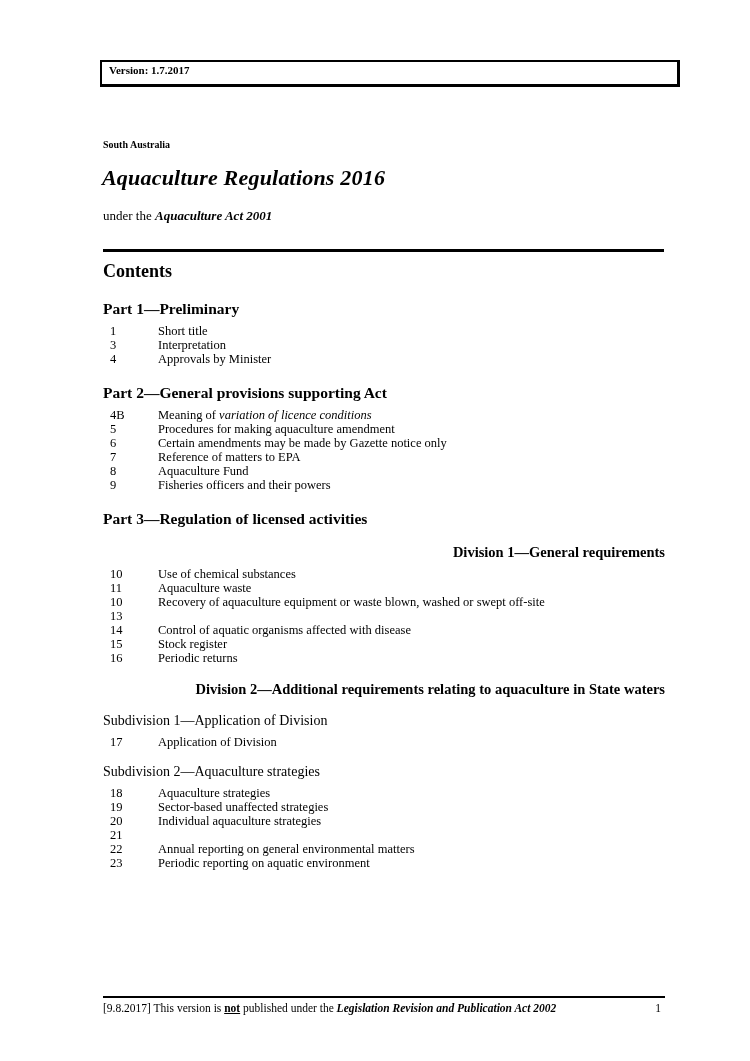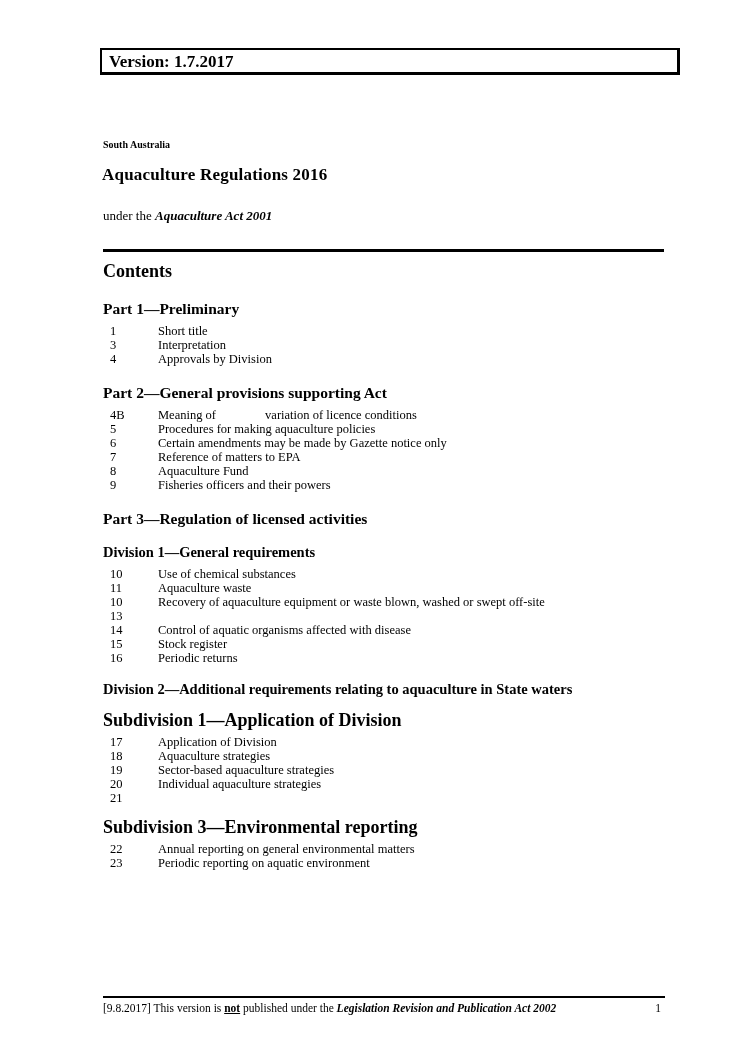--- a/index.html
+++ b/index.html
@@ -17,46 +17,47 @@
   }
   .page {
     position: absolute;
     inset: 0;
     background: #fff;
   }
   
   .version-box {
     position: absolute;
     left: 100px;
-    top: 48px;
+    top: 60px;
     width: 568px;
     height: 20px;
     border: 2px solid #000;
     border-right-width: 3px;
     border-bottom-width: 3px;
     padding: 2px 0 0 7px;
-    font-size: 17px;
+    font-size: 11px;
     font-weight: bold;
     box-sizing: content-box;
   }
   
   .jurisdiction {
     position: absolute;
     left: 103px;
     top: 139px;
     font-size: 10px;
     font-weight: bold;
   }
   .doc-title {
     position: absolute;
     left: 102px;
     top: 165px;
-    font-size: 17px;
+    font-size: 22px;
     font-weight: bold;
     letter-spacing: 0.2px;
+    font-style: italic;
   }
   .under-act {
     position: absolute;
     left: 103px;
     top: 208px;
     font-size: 13px;
     text-align: center;
   }
   .under-act .act-name {
     font-style: italic;
@@ -88,24 +89,25 @@
     line-height: 19px;
     margin-top: 17px;
     margin-bottom: 6px;
   }
   .toc-division {
     font-size: 14.5px;
     font-weight: bold;
     line-height: 18px;
     margin-top: 15px;
     margin-bottom: 6px;
+    text-align: right;
   }
   .toc-subdivision {
-    font-size: 18px;
-    font-weight: bold;
+    font-size: 14px;
+    font-weight: normal;
     line-height: 17px;
     margin-top: 14px;
     margin-bottom: 6px;
   }
   .toc-items {
     margin: 0;
   }
   .toc-row {
     display: flex;
     align-items: flex-start;
@@ -116,21 +118,21 @@
     width: 55px;
     padding-left: 7px;
     box-sizing: border-box;
     flex: 0 0 auto;
   }
   .toc-label {
     flex: 1 1 auto;
     max-width: 505px;
   }
   .toc-label .italic-part {
-    margin-left: 46px;
+    font-style: italic;
   }
   
   .footer-rule {
     position: absolute;
     left: 103px;
     top: 996px;
     width: 562px;
     height: 2px;
     background: #000;
   }
@@ -182,32 +184,32 @@
           <div class="toc-row">
             <span class="toc-num">1</span>
             <span class="toc-label">Short title</span>
           </div>
           <div class="toc-row">
             <span class="toc-num">3</span>
             <span class="toc-label">Interpretation</span>
           </div>
           <div class="toc-row">
             <span class="toc-num">4</span>
-            <span class="toc-label">Approvals by Division</span>
+            <span class="toc-label">Approvals by Minister</span>
           </div>
         </div>
         <div class="toc-part">Part 2—General provisions supporting Act</div>
         <div class="toc-items">
           <div class="toc-row">
             <span class="toc-num">4B</span>
             <span class="toc-label">Meaning of <span class="italic-part">variation of licence conditions</span></span>
           </div>
           <div class="toc-row">
             <span class="toc-num">5</span>
-            <span class="toc-label">Procedures for making aquaculture policies</span>
+            <span class="toc-label">Procedures for making aquaculture amendment</span>
           </div>
           <div class="toc-row">
             <span class="toc-num">6</span>
             <span class="toc-label">Certain amendments may be made by Gazette notice only</span>
           </div>
           <div class="toc-row">
             <span class="toc-num">7</span>
             <span class="toc-label">Reference of matters to EPA</span>
           </div>
           <div class="toc-row">
@@ -251,38 +253,38 @@
           </div>
         </div>
         <div class="toc-division">Division 2—Additional requirements relating to aquaculture in State waters</div>
         <div class="toc-subdivision">Subdivision 1—Application of Division</div>
         <div class="toc-items">
           <div class="toc-row">
             <span class="toc-num">17</span>
             <span class="toc-label">Application of Division</span>
           </div>
         </div>
+        <div class="toc-subdivision">Subdivision 2—Aquaculture strategies</div>
         <div class="toc-items">
           <div class="toc-row">
             <span class="toc-num">18</span>
             <span class="toc-label">Aquaculture strategies</span>
           </div>
           <div class="toc-row">
             <span class="toc-num">19</span>
-            <span class="toc-label">Sector-based aquaculture strategies</span>
+            <span class="toc-label">Sector-based unaffected strategies</span>
           </div>
           <div class="toc-row">
             <span class="toc-num">20</span>
             <span class="toc-label">Individual aquaculture strategies</span>
           </div>
           <div class="toc-row">
             <span class="toc-num">21</span>
           </div>
         </div>
-        <div class="toc-subdivision">Subdivision 3—Environmental reporting</div>
         <div class="toc-items">
           <div class="toc-row">
             <span class="toc-num">22</span>
             <span class="toc-label">Annual reporting on general environmental matters</span>
           </div>
           <div class="toc-row">
             <span class="toc-num">23</span>
             <span class="toc-label">Periodic reporting on aquatic environment</span>
           </div>
         </div>

